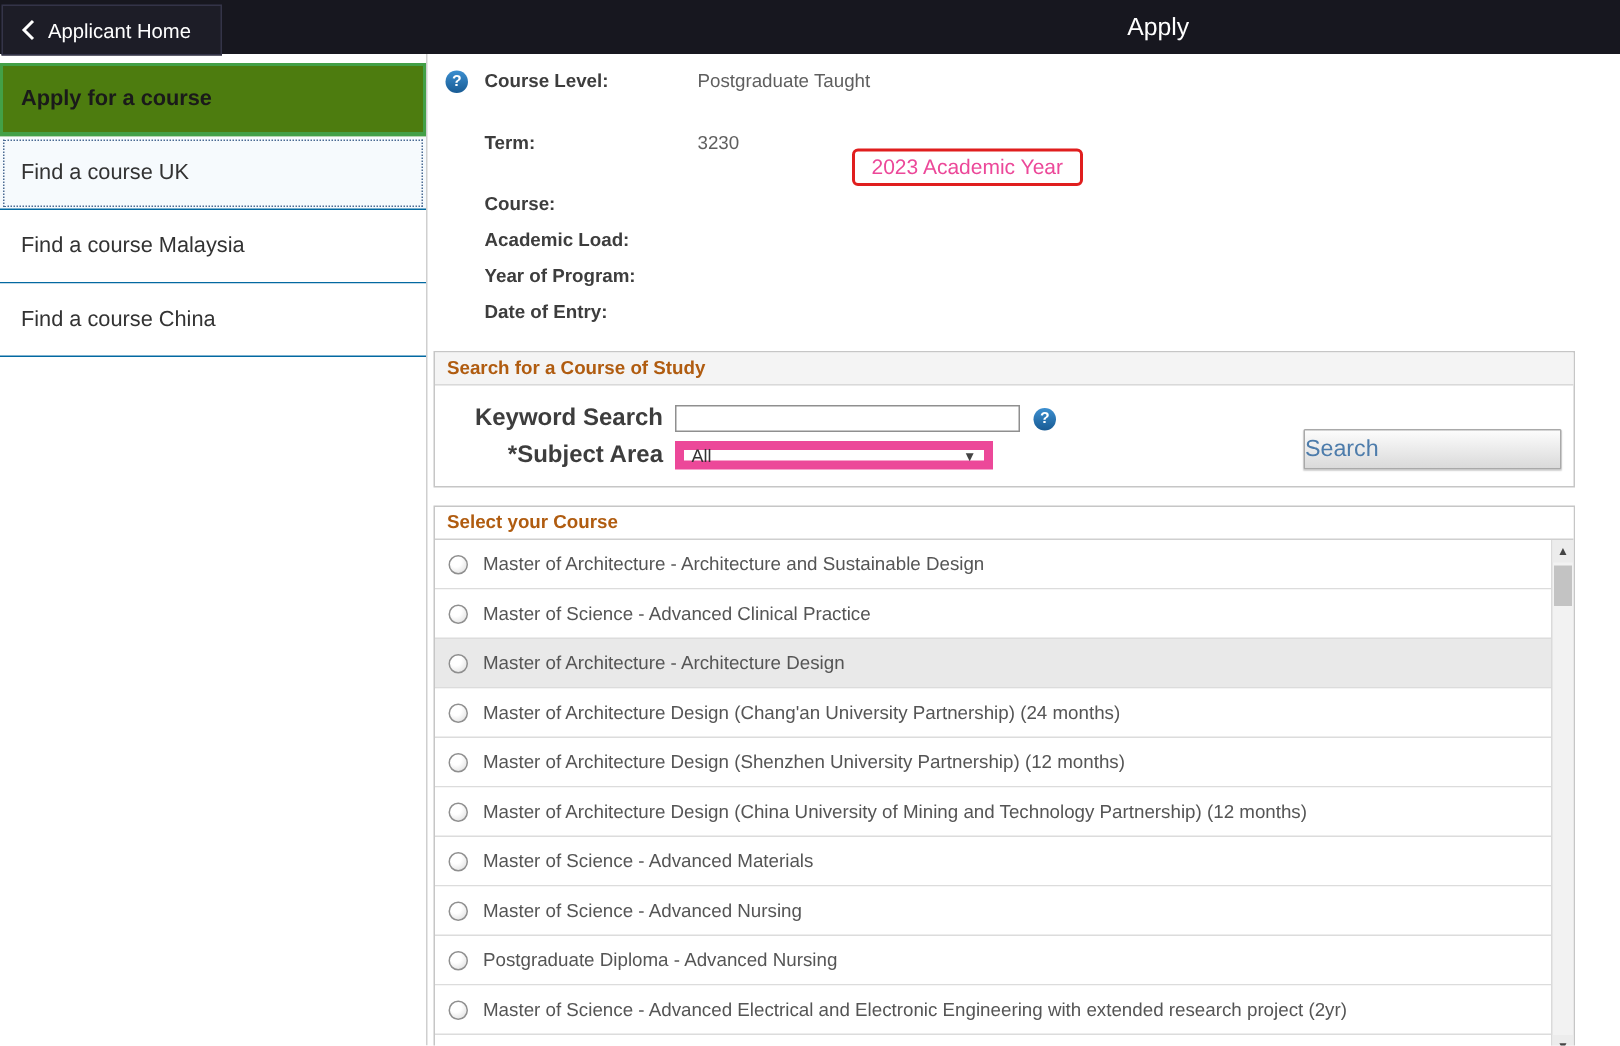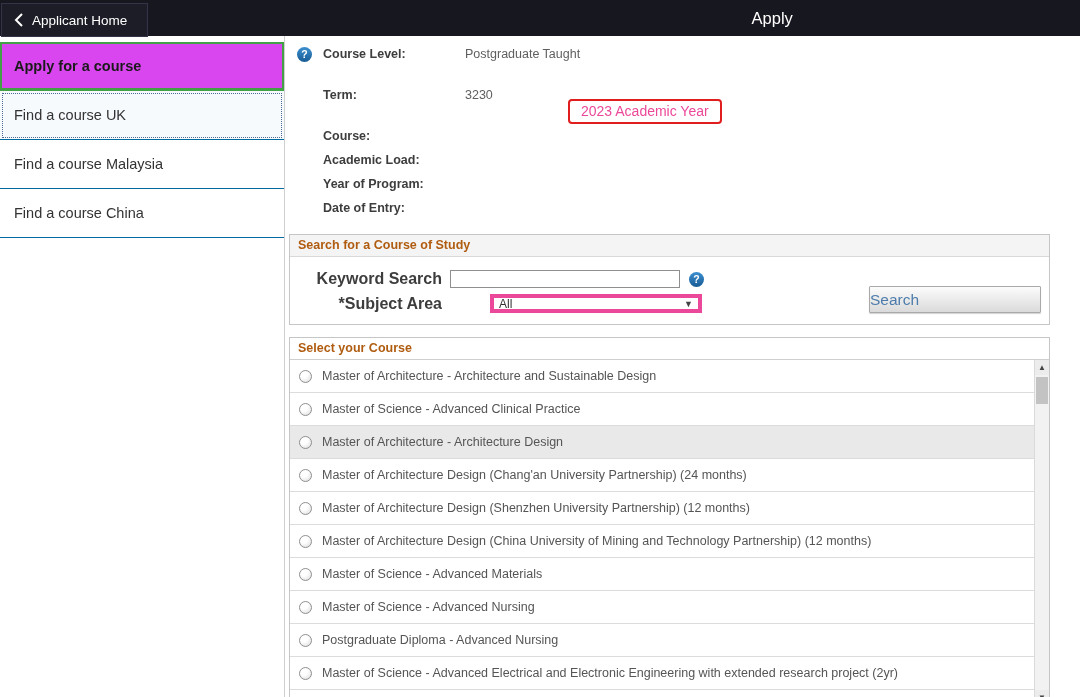--- a/index.html
+++ b/index.html
@@ -33,21 +33,21 @@
   .sidebar {
     width: 285px; flex: none; border-right: 1px solid #cfcfcf;
     padding-top: 6px; background: #fff;
   }
   .side-item {
     height: 49px; display: flex; align-items: center;
     padding: 0 14px; font-size: 14.5px; color: #333;
     border-bottom: 1px solid #0369a1; cursor: pointer; background: #fff;
   }
   .side-item.active {
-    background: #d946ef; font-weight: bold; color: #1a1a1a;
+    background: #4d7c0f; font-weight: bold; color: #1a1a1a;
     box-shadow: inset 0 0 0 2px #43a047;
     border-bottom: 1px solid #43a047;
   }
   .side-item.focused {
     outline: 1px dotted #4a6a93; outline-offset: -3px;
     background: #f6fafd;
   }
 
   
   .main { flex: 1; position: relative; padding-top: 6px; }
@@ -85,23 +85,23 @@
   .form-label {
     width: 160px; flex: none; text-align: right; padding-right: 8px;
     font-weight: bold; font-size: 16px; color: #3d3d3d;
   }
   .text-input {
     width: 230px; height: 18px; border: 1px solid #8f8f8f;
     font-size: 12px; padding: 0 3px; font-family: "Liberation Sans", sans-serif;
   }
   .help-after { margin-left: 9px; }
   .select-box {
-    width: 212px; height: 19px; border: 4px solid #ec4899;
+    width: 212px; height: 19px; border: 6px solid #ec4899;
     display: flex; align-items: center; padding: 0 5px;
-    font-size: 12px; color: #333; background: #fff; cursor: pointer; margin-left: 40px;
+    font-size: 12px; color: #333; background: #fff; cursor: pointer;
   }
   .select-arrow { margin-left: auto; font-size: 9px; color: #444; }
   .search-btn {
     position: absolute; right: 8px; bottom: 11px;
     width: 172px; height: 27px;
     background: linear-gradient(#fcfcfc, #dadada);
     border: 1px solid #a9a9a9; border-radius: 1px;
     box-shadow: 0 1px 1px rgba(0,0,0,.18);
     color: #4d7cab; font-size: 15.5px;
     display: flex; align-items: center; justify-content: flex-start;

